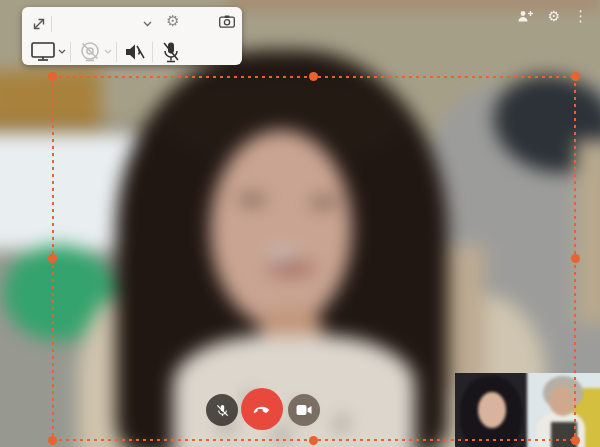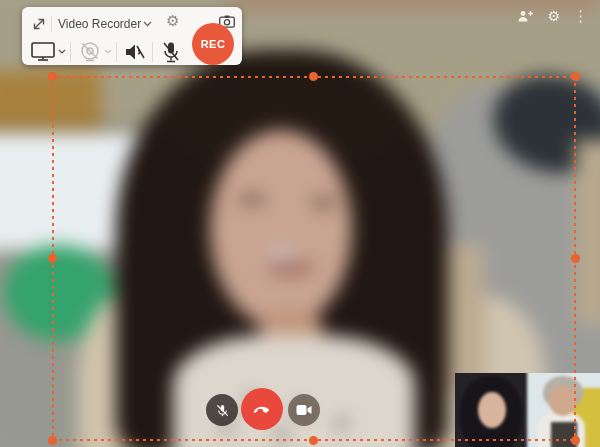--- a/index.html
+++ b/index.html
@@ -166,21 +166,20 @@
     <div class="handle h-br"></div>
   </div>
 
   <div class="toolbar">
     <svg class="abs" style="left:9px;top:9px" width="16" height="16" viewBox="0 0 16 16">
       <line x1="3.5" y1="12.5" x2="12.5" y2="3.5" stroke="#555" stroke-width="1.4"></line>
       <polyline points="7.5,3.5 12.5,3.5 12.5,8.5" fill="none" stroke="#555" stroke-width="1.4"></polyline>
       <polyline points="3.5,7.5 3.5,12.5 8.5,12.5" fill="none" stroke="#555" stroke-width="1.4"></polyline>
     </svg>
     <div class="abs vdiv" style="left:29px;top:9px;height:16px"></div>
-    <span class="abs tb-title">Video Recorder</span>
     <svg class="abs" style="left:121px;top:14px" width="9" height="6" viewBox="0 0 9 6">
       <polyline points="1,1 4.5,4.5 8,1" fill="none" stroke="#666" stroke-width="1.3"></polyline>
     </svg>
     <span class="abs tb-gear">⚙</span>
     <svg class="abs" style="left:197px;top:8px" width="16" height="13" viewBox="0 0 16 13">
       <rect x="0.7" y="2.2" width="14.6" height="10" rx="1.6" fill="none" stroke="#444" stroke-width="1.3"></rect>
       <rect x="5.5" y="0.6" width="5" height="2.4" rx="1" fill="#444"></rect>
       <circle cx="8" cy="7.2" r="2.6" fill="none" stroke="#444" stroke-width="1.3"></circle>
     </svg>
 
@@ -214,21 +213,20 @@
     <div class="abs vdiv" style="left:130px;top:35px;height:20px"></div>
 
     <svg class="abs" style="left:138px;top:33px" width="22" height="24" viewBox="0 0 22 24">
       <rect x="8" y="2.5" width="6" height="11" rx="3" fill="#333"></rect>
       <path d="M5 11 a6 6 0 0 0 12 0" fill="none" stroke="#333" stroke-width="1.5"></path>
       <line x1="11" y1="17" x2="11" y2="20.5" stroke="#333" stroke-width="1.5"></line>
       <line x1="7" y1="21.5" x2="15" y2="21.5" stroke="#333" stroke-width="1.5"></line>
       <line x1="4" y1="3" x2="18" y2="20" stroke="#333" stroke-width="1.6"></line>
     </svg>
 
-    <div class="abs rec">REC</div>
   </div>
 
   <div class="winicons">
     <svg width="17" height="14" viewBox="0 0 17 14">
       <circle cx="6" cy="4.5" r="2.4" fill="#f2f0e6"></circle>
       <path d="M1.5 12.5 c0-3 2-4.6 4.5-4.6 s4.5 1.6 4.5 4.6 z" fill="#f2f0e6"></path>
       <line x1="13.5" y1="2" x2="13.5" y2="7" stroke="#f2f0e6" stroke-width="1.4"></line>
       <line x1="11" y1="4.5" x2="16" y2="4.5" stroke="#f2f0e6" stroke-width="1.4"></line>
     </svg>
     <span style="font-size:14px;line-height:1">⚙</span>

